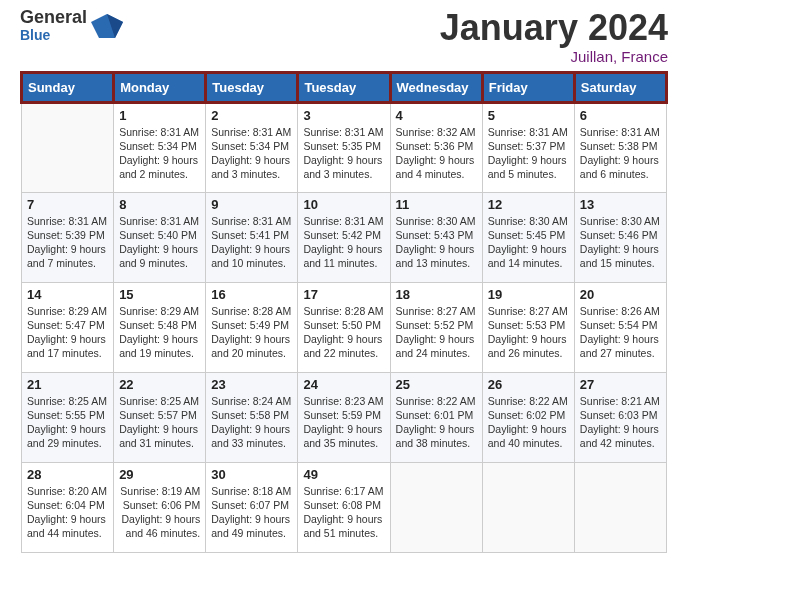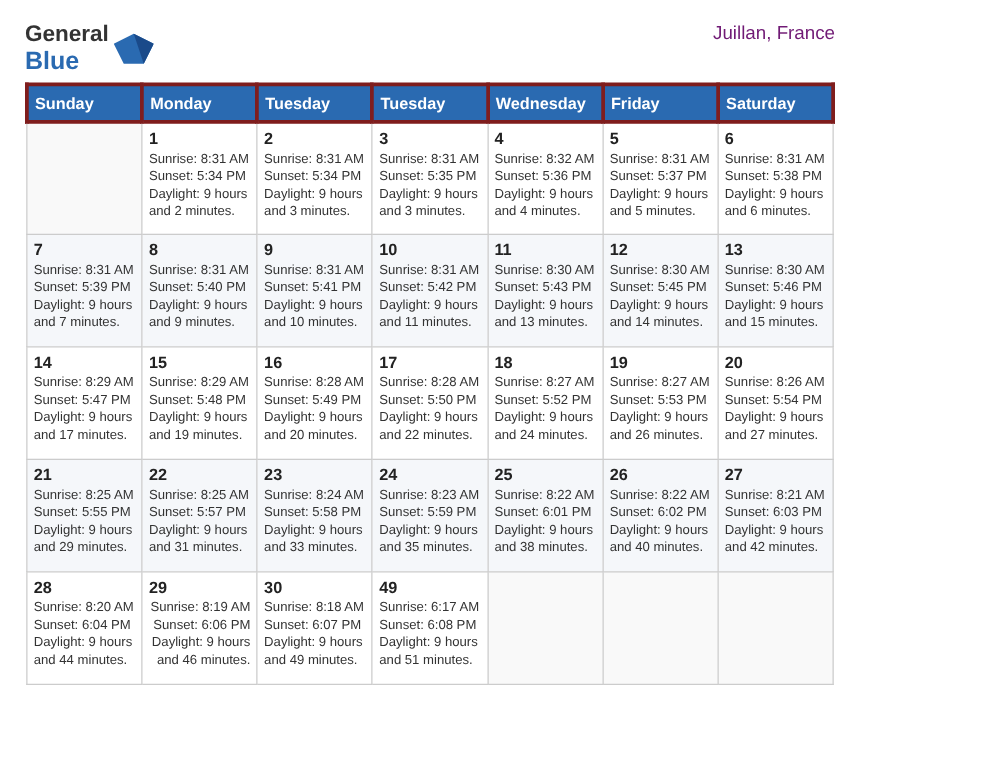--- a/index.html
+++ b/index.html
@@ -5,21 +5,21 @@
     * { box-sizing: border-box; margin: 0; padding: 0; }
     body {
       font-family: Arial, sans-serif;
       background: #fff;
       width: 792px;
       min-height: 612px;
       padding: 0;
     }
     .container {
       width: 688px;
-      padding: 18px 20px 18px 20px;
+      padding: 8px 20px 18px 20px;
     }
     .header-row {
       display: flex;
       align-items: flex-start;
       justify-content: space-between;
       margin-bottom: 6px;
     }
     .logo-area {
       display: flex;
       align-items: center;
@@ -28,21 +28,21 @@
       display: flex;
       flex-direction: column;
       line-height: 1.1;
     }
     .logo-general {
       font-size: 18px;
       font-weight: bold;
       color: #333;
     }
     .logo-blue {
-      font-size: 20px;
+      font-size: 14px;
       font-weight: bold;
       color: #2a6ab1;
     }
     .logo-icon {
       width: 32px;
       height: 32px;
       margin-left: 4px;
     }
     .title-area {
       text-align: right;
@@ -107,20 +107,21 @@
       <div class="logo-text">
         <span class="logo-general">General</span>
         <span class="logo-blue">Blue</span>
       </div>
       <svg class="logo-icon" viewBox="0 0 32 32">
         <polygon points="8,28 24,28 32,12 16,4 0,12" fill="#2a6ab1"></polygon>
         <polygon points="16,4 32,12 24,28" fill="#1a4a8a"></polygon>
       </svg>
     </div>
     <div class="title-area">
+      <div class="calendar-title">January 2024</div>
       <div class="calendar-subtitle">Juillan, France</div>
     </div>
   </div>
 
   <table class="calendar-table">
     <thead>
       <tr>
       <th>Sunday</th>
           <th>Monday</th>
           <th>Tuesday</th>

